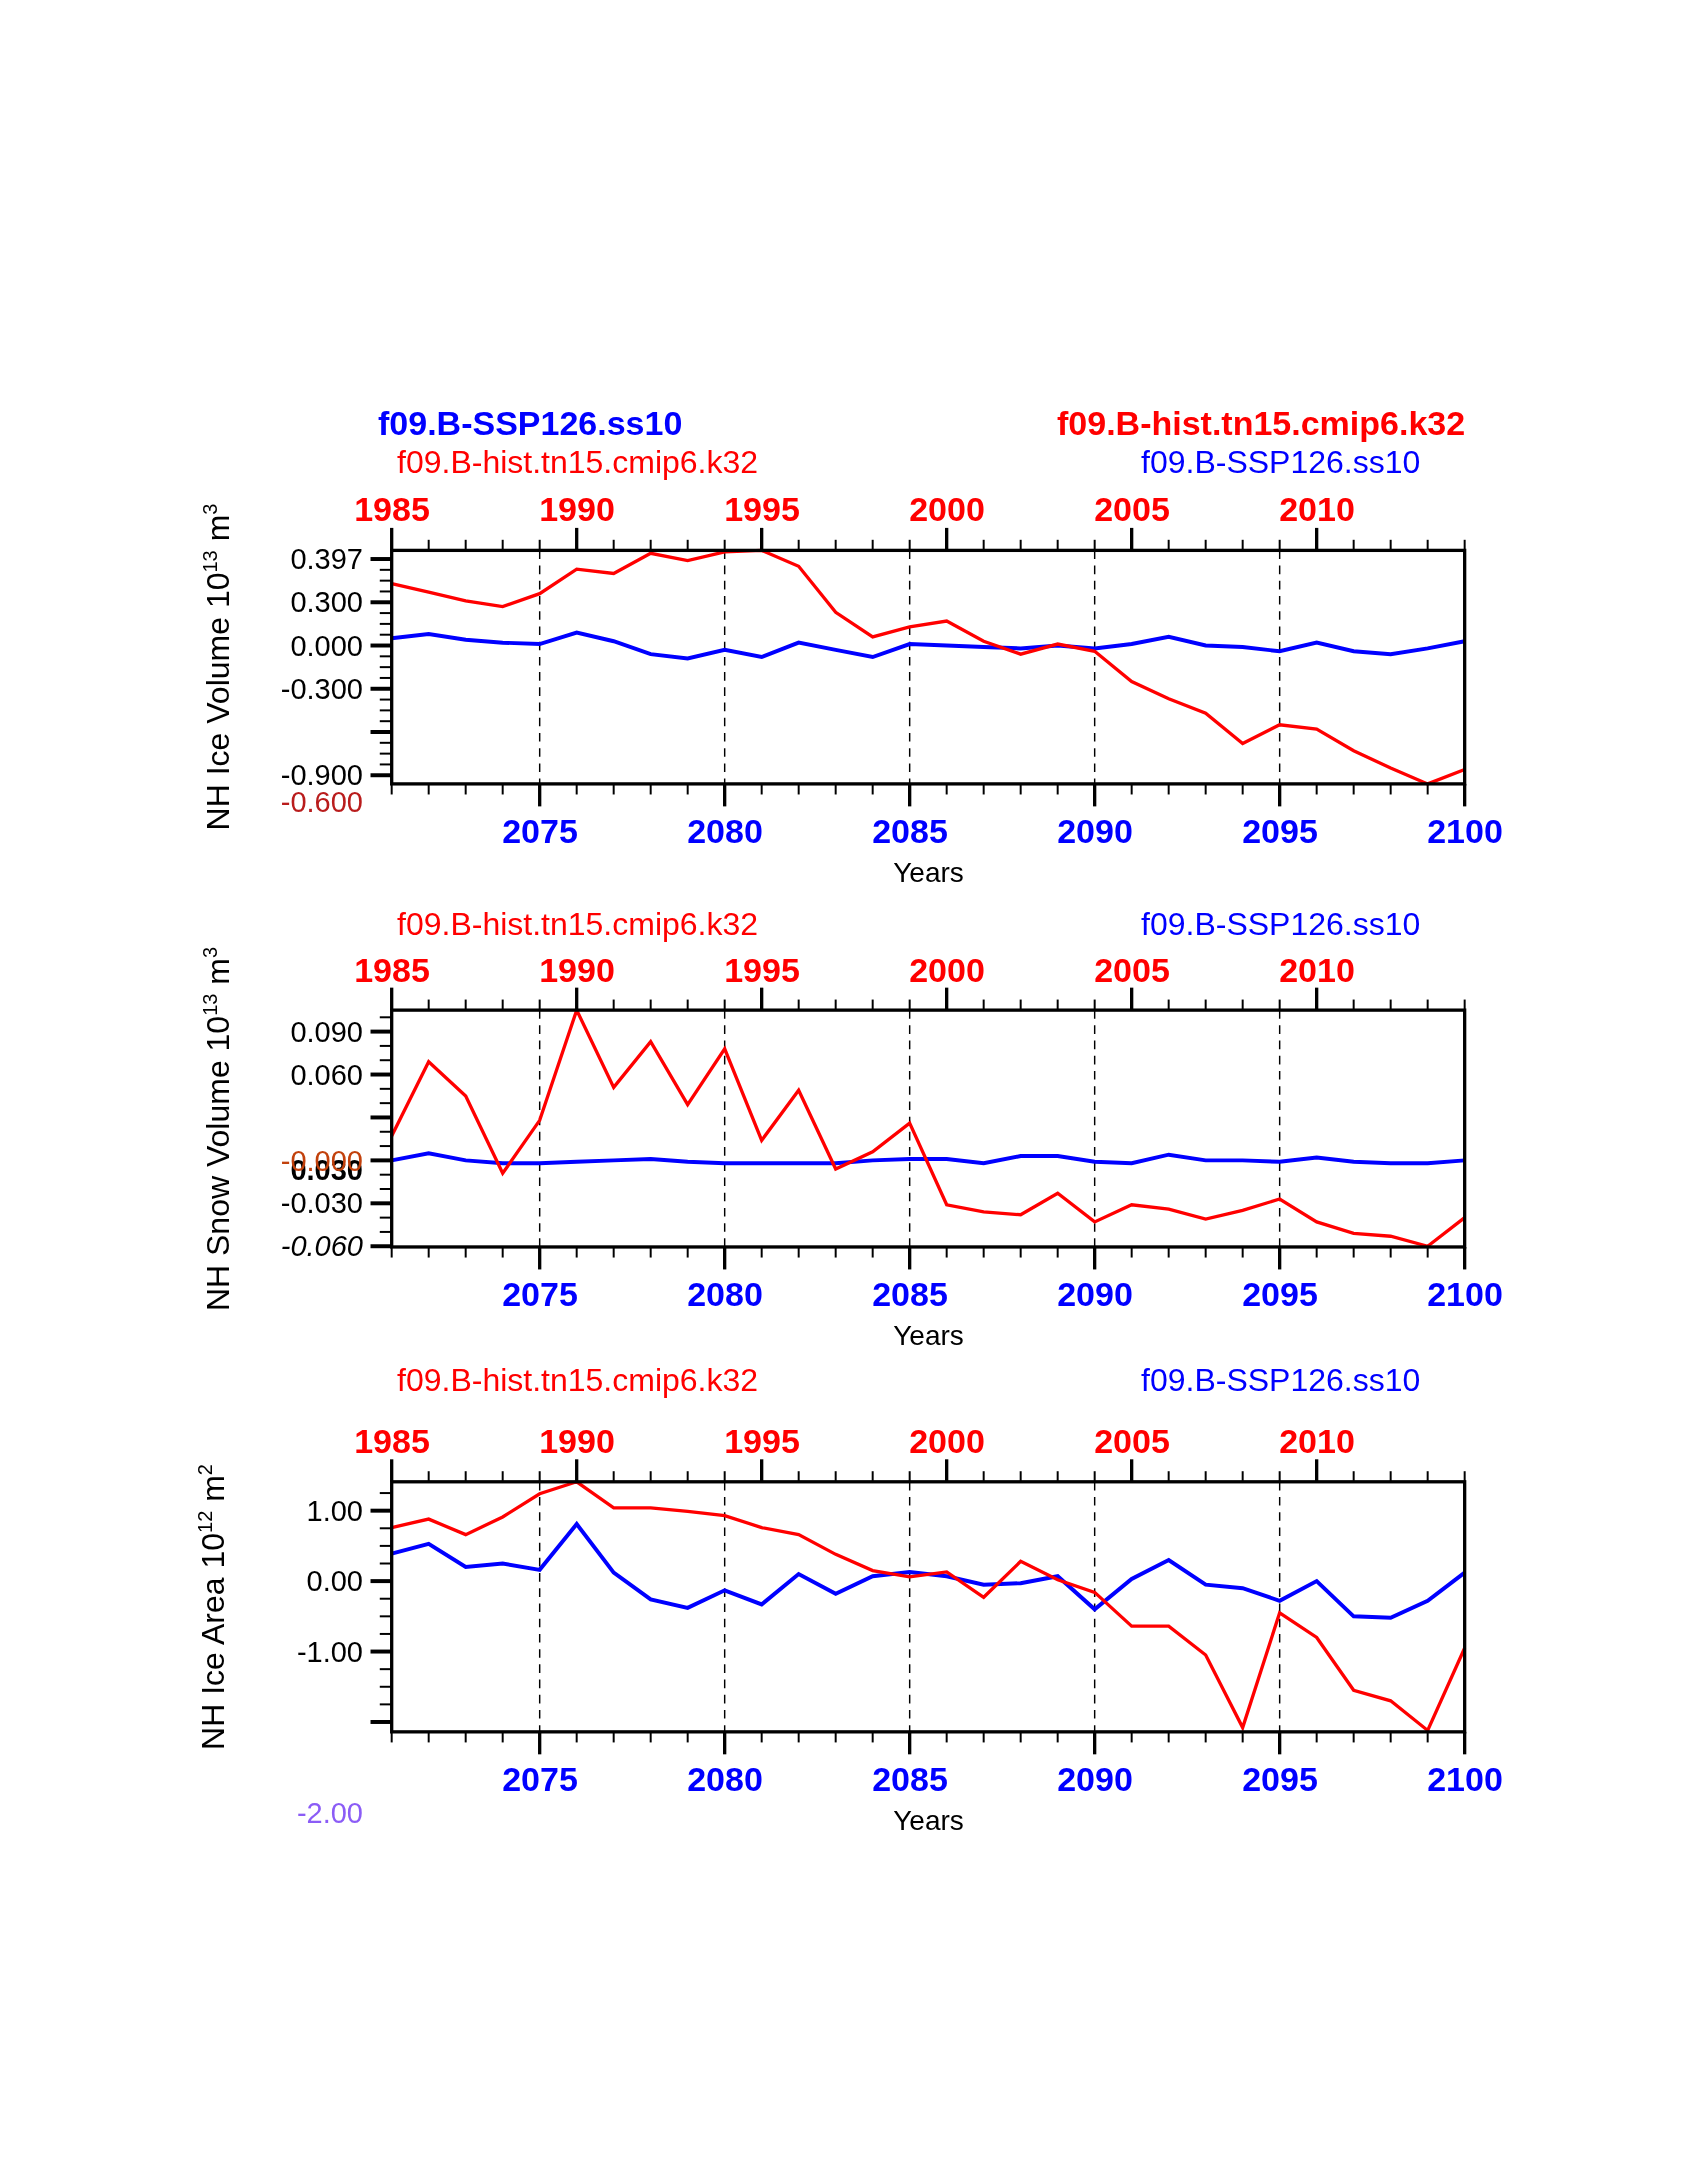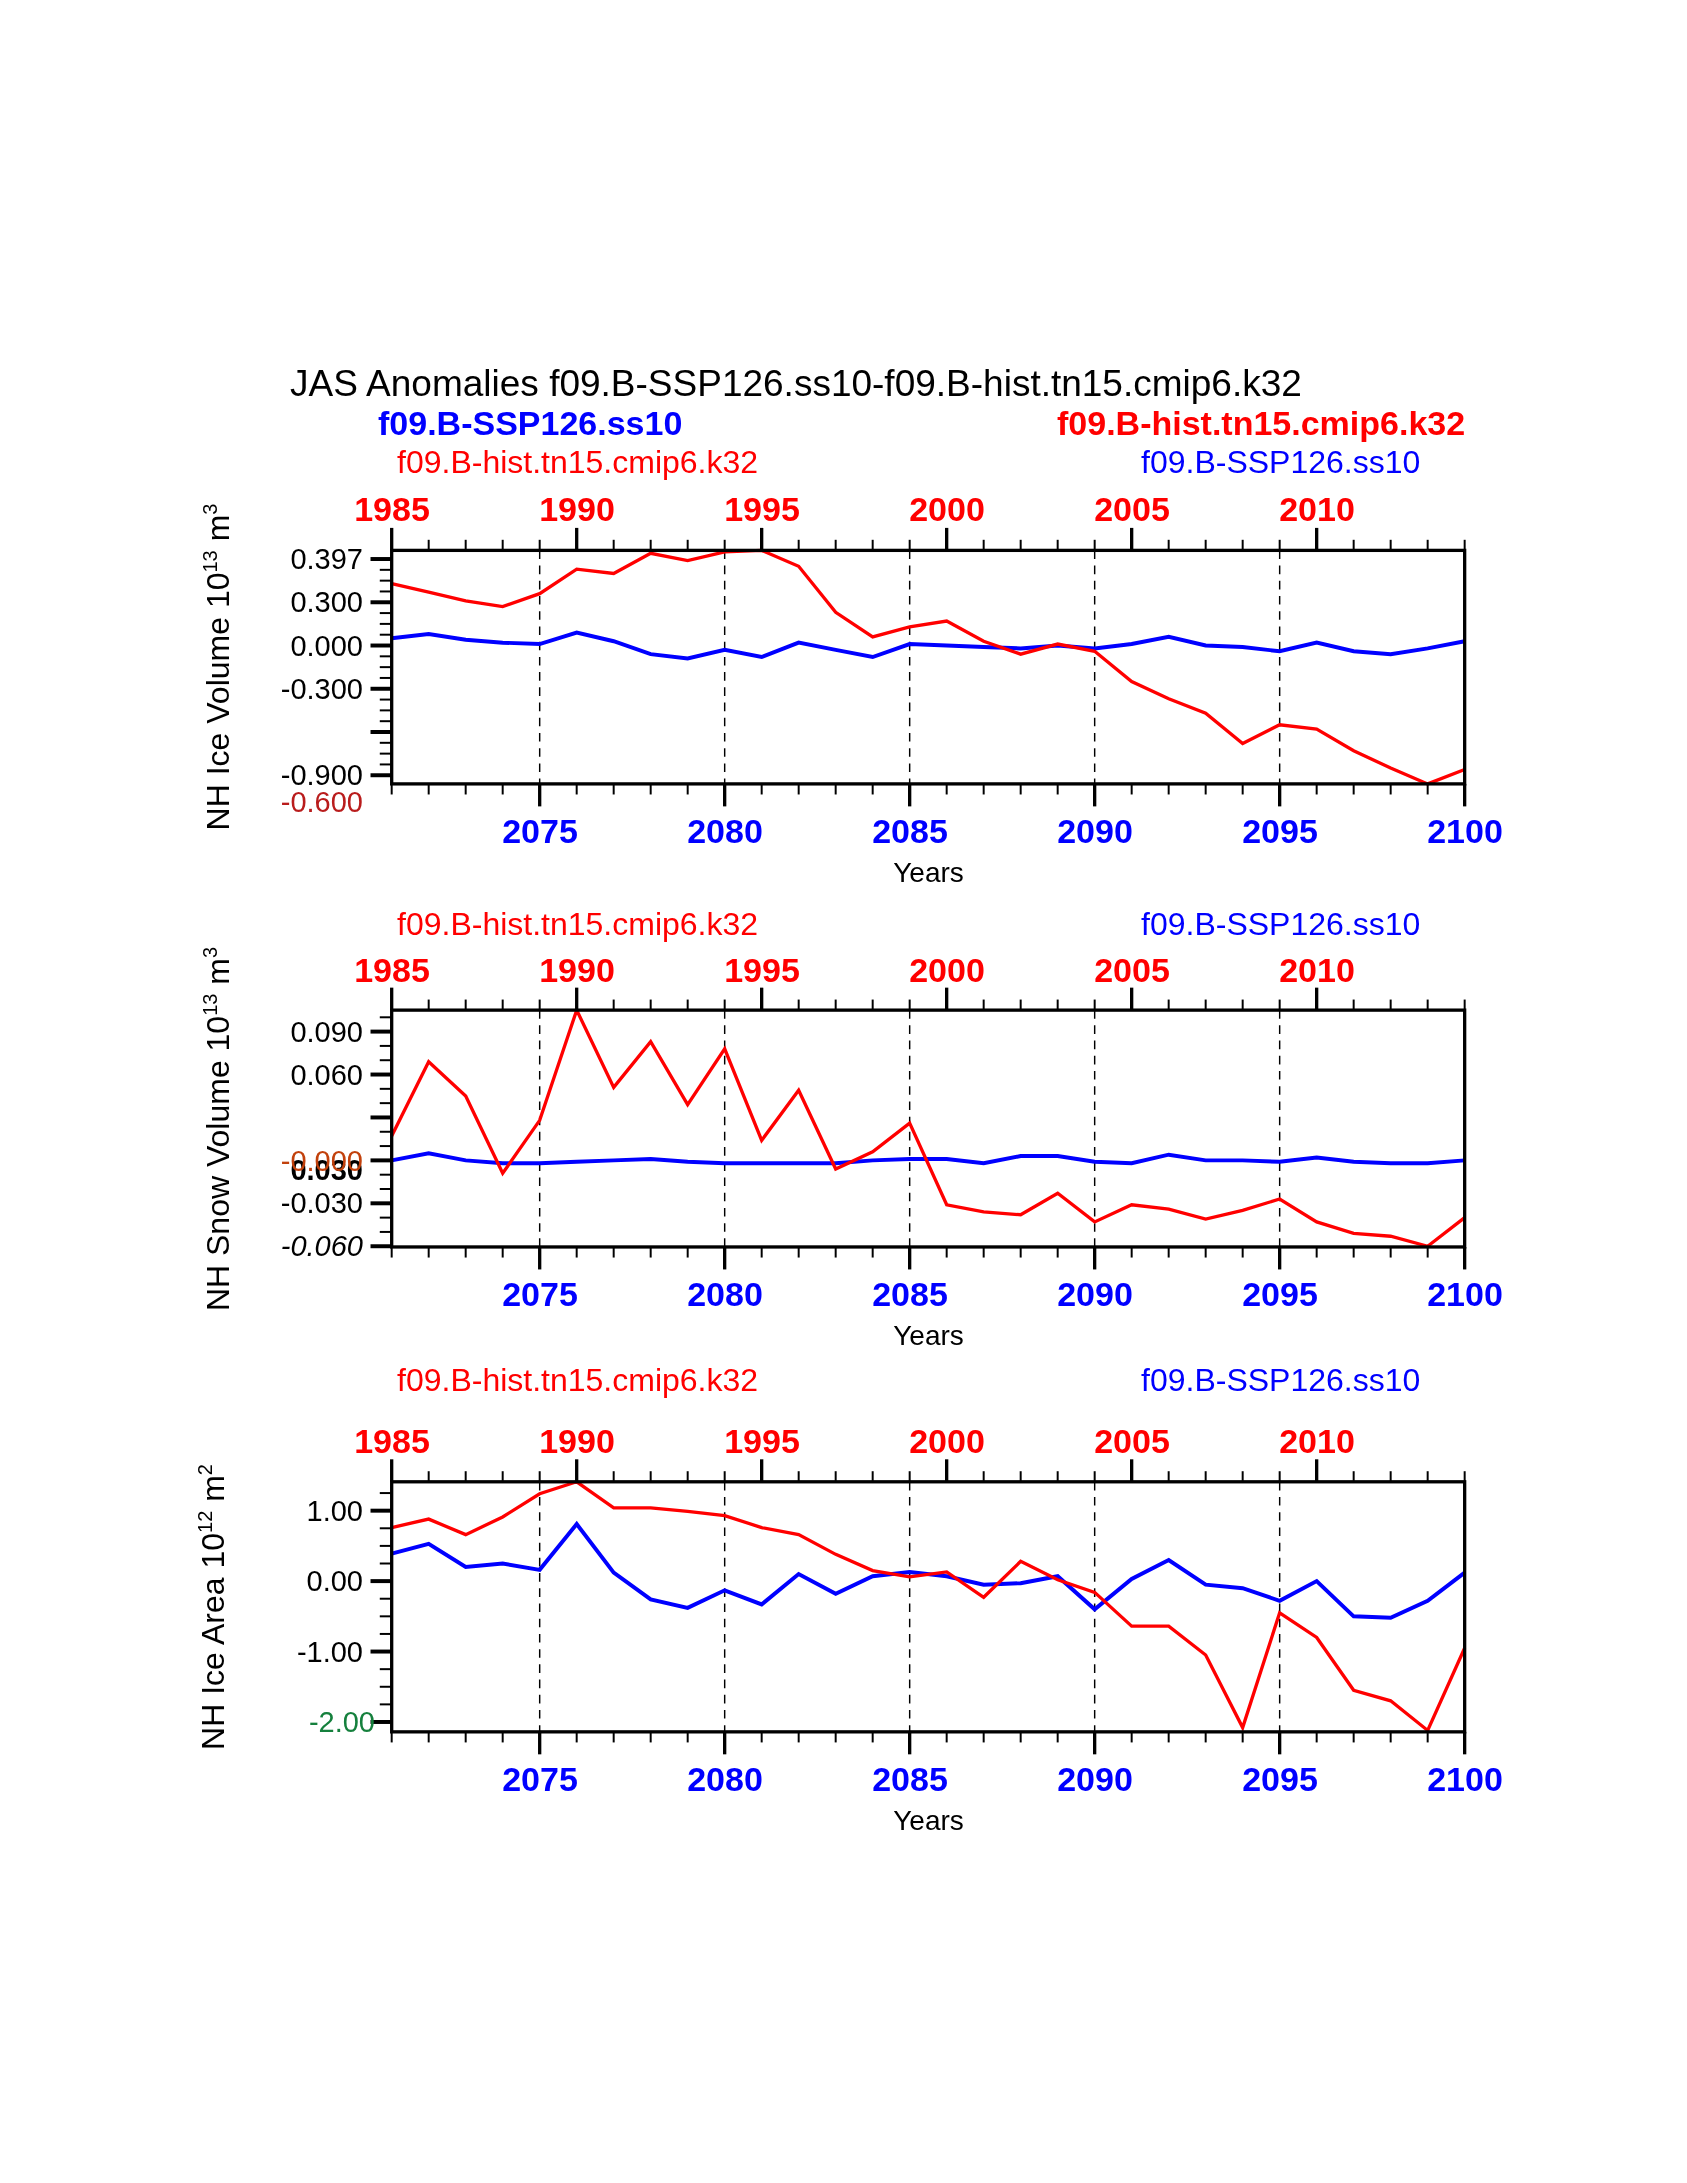--- a/index.html
+++ b/index.html
@@ -281,21 +281,20 @@
         <line x1="574" y1="2469.994366197183" x2="592" y2="2469.994366197183" stroke="#000" stroke-width="3"></line>
         <line x1="574" y1="2443.374647887324" x2="592" y2="2443.374647887324" stroke="#000" stroke-width="3"></line>
         <line x1="574" y1="2416.7549295774647" x2="592" y2="2416.7549295774647" stroke="#000" stroke-width="3"></line>
         <line x1="574" y1="2363.5154929577466" x2="592" y2="2363.5154929577466" stroke="#000" stroke-width="3"></line>
         <line x1="574" y1="2336.8957746478873" x2="592" y2="2336.8957746478873" stroke="#000" stroke-width="3"></line>
         <line x1="574" y1="2310.276056338028" x2="592" y2="2310.276056338028" stroke="#000" stroke-width="3"></line>
         <line x1="574" y1="2257.03661971831" x2="592" y2="2257.03661971831" stroke="#000" stroke-width="3"></line>
       </g>
     </svg>
 
-  <div class="t title">JAS Anomalies f09.B-SSP126.ss10-f09.B-hist.tn15.cmip6.k32</div>
 
   <section>
     <div class="t legend bold" style="left: 378px; top: 406px; color: rgb(0, 0, 255);">f09.B-SSP126.ss10</div>
     <div class="t legend bold" style="left: 1057px; top: 406px; color: rgb(255, 0, 0);">f09.B-hist.tn15.cmip6.k32</div>
     <div class="t legend" style="left: 397px; top: 446px; color: rgb(255, 0, 0);">f09.B-hist.tn15.cmip6.k32</div>
     <div class="t legend" style="left: 1141px; top: 446px; color: rgb(0, 0, 255);">f09.B-SSP126.ss10</div>
     <div class="t years" style="top:858px">Years</div>
   </section>
 
   <section>
@@ -357,17 +356,17 @@
       <span class="axis-num" style="left: 1317px; top: 1422px; color: rgb(255, 0, 0);">2010</span>
       <span class="axis-num" style="left: 540px; top: 1760px; color: rgb(0, 0, 255);">2075</span>
       <span class="axis-num" style="left: 725px; top: 1760px; color: rgb(0, 0, 255);">2080</span>
       <span class="axis-num" style="left: 910px; top: 1760px; color: rgb(0, 0, 255);">2085</span>
       <span class="axis-num" style="left: 1095px; top: 1760px; color: rgb(0, 0, 255);">2090</span>
       <span class="axis-num" style="left: 1280px; top: 1760px; color: rgb(0, 0, 255);">2095</span>
       <span class="axis-num" style="left: 1465px; top: 1760px; color: rgb(0, 0, 255);">2100</span>
       <span class="y-num" style="left: 0px; top: 1511px; color: rgb(0, 0, 0);">1.00</span>
       <span class="y-num" style="left: 0px; top: 1581px; color: rgb(0, 0, 0);">0.00</span>
       <span class="y-num" style="left: 0px; top: 1652px; color: rgb(0, 0, 0);">-1.00</span>
-      <span class="y-num" style="left: 0px; top: 1722px; color: #15803d; padding-left: 12px;">-2.00</span>
+      <span class="y-num" style="left: 0px; top: 1813px; color: #8b5cf6;">-2.00</span>
       <div class="ylab" style="left: 213px; top: 1607px;">NH Ice Area 10<sup>12</sup> m<sup>2</sup></div>
     </div>
 </div>
 
 
 </body></html>

